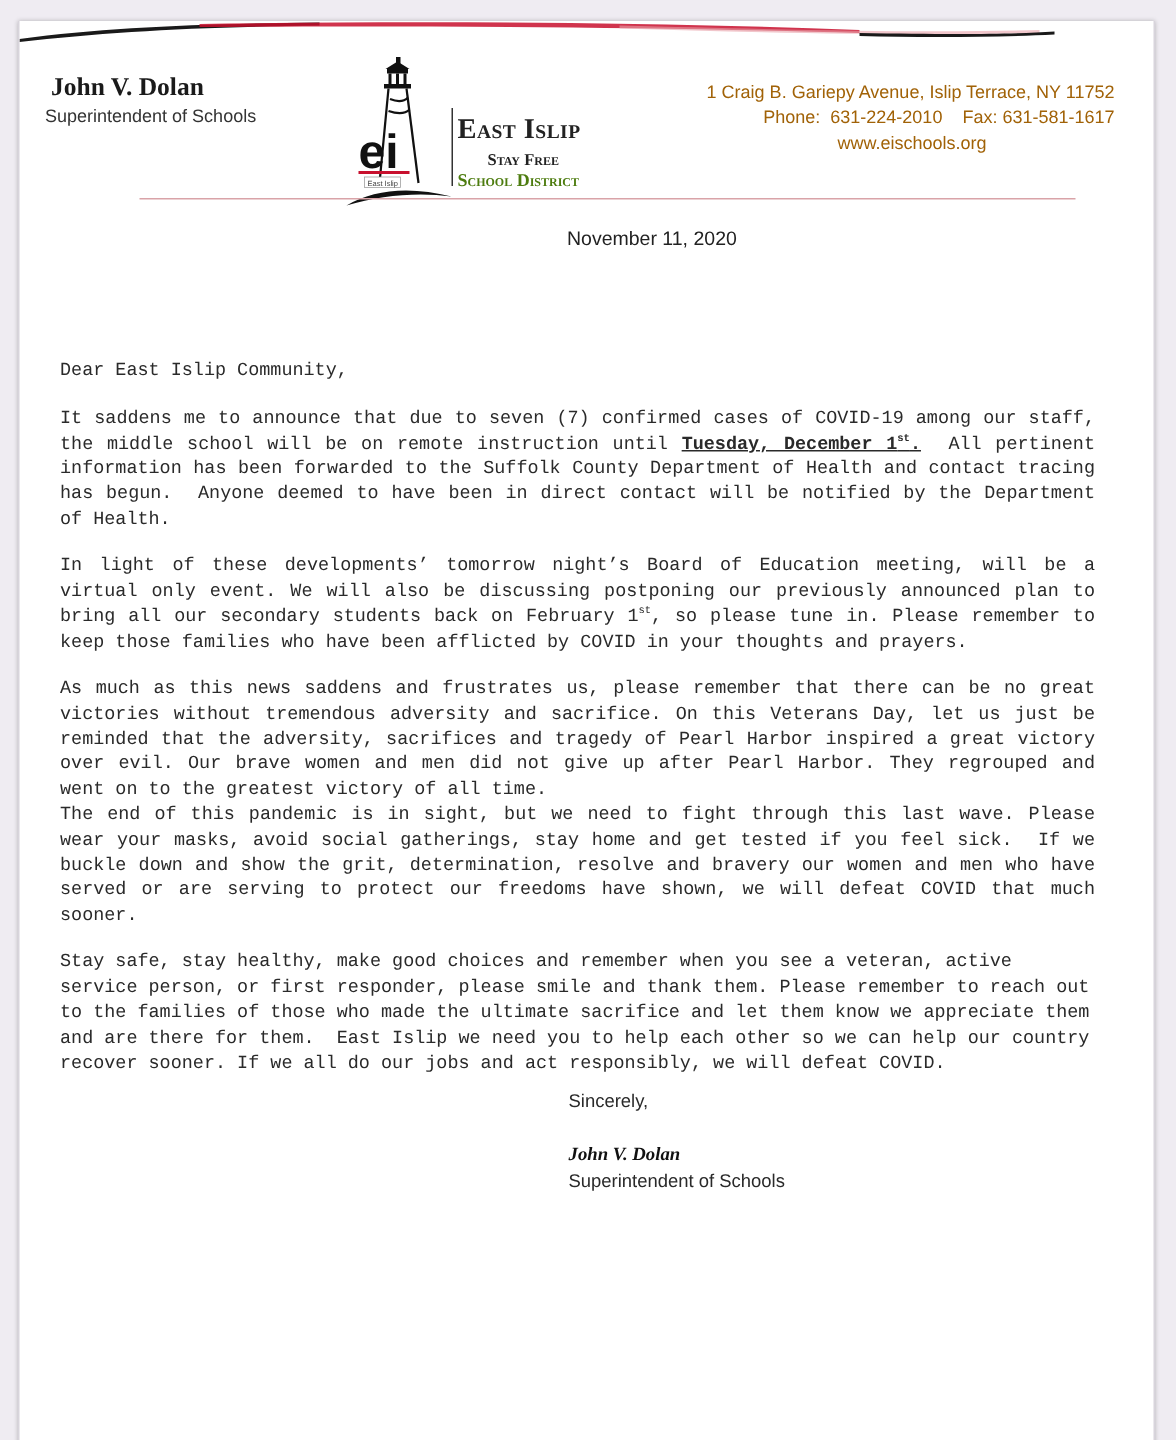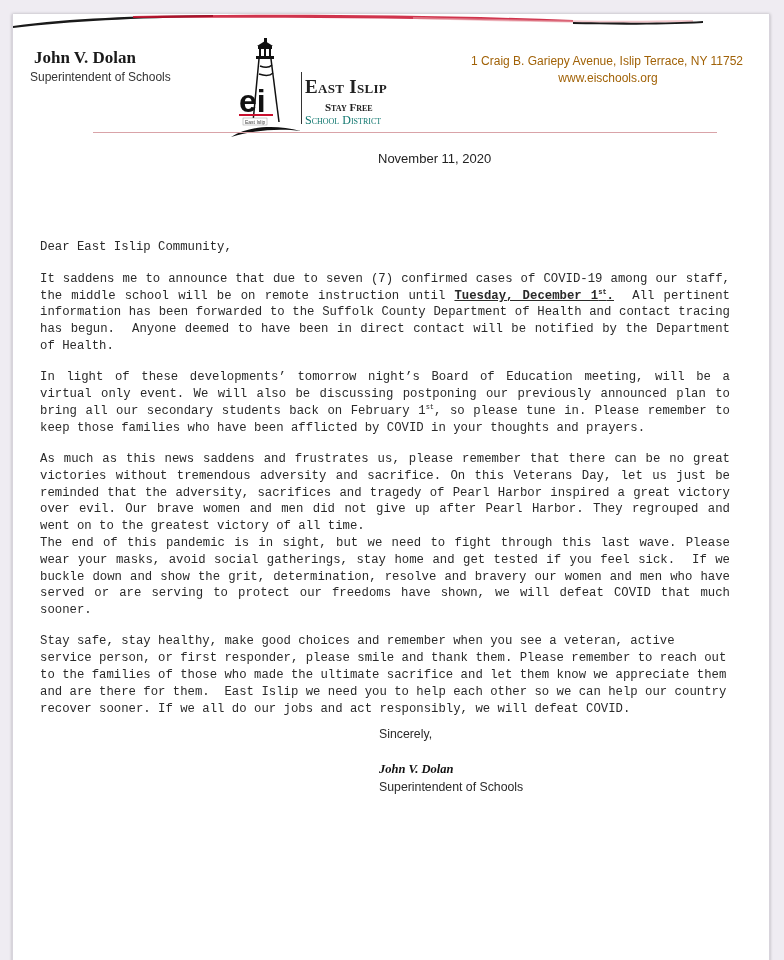--- a/index.html
+++ b/index.html
@@ -75,22 +75,22 @@
     font-weight: bold;
     color: #222;
     font-variant: small-caps;
   }
   .logo-text-3 {
     position: absolute;
     left: 76px;
     top: 79px;
     font-family: "Liberation Serif", serif;
     font-size: 12px;
-    font-weight: normal;
-    color: #0f766e;
+    font-weight: bold;
+    color: #4d7c0f;
     font-variant: small-caps;
   }
   .address-block {
     position: absolute;
     left: 400px;
     top: 39px;
     width: 330px;
     text-align: right;
     font-size: 12px;
     color: #a16207;
@@ -205,20 +205,21 @@
       <path d="M2 103 C 20 92, 45 90, 72 97 C 50 94, 25 96, 2 103 Z" fill="#111"></path>
     </svg>
     <div style="position:absolute;left:72px;top:38px;width:1px;height:52px;background:#333;"></div>
     <div class="logo-text-1">East Islip</div>
     <div class="logo-text-2">Stay Free</div>
     <div class="logo-text-3">School District</div>
   </div>
 
   <div class="address-block">
     <div>1 Craig B. Gariepy Avenue, Islip Terrace, NY  11752</div>
+    <div style="white-space:pre;">Phone:  631-224-2010    Fax: 631-581-1617</div>
     <div class="center-line">www.eischools.org</div>
   </div>
 
   <div class="rule"></div>
 
   <div class="date">November 11, 2020</div>
 
   <div class="body-text">
     <p class="left" style="margin-bottom:15px;">Dear East Islip Community,</p>
 

